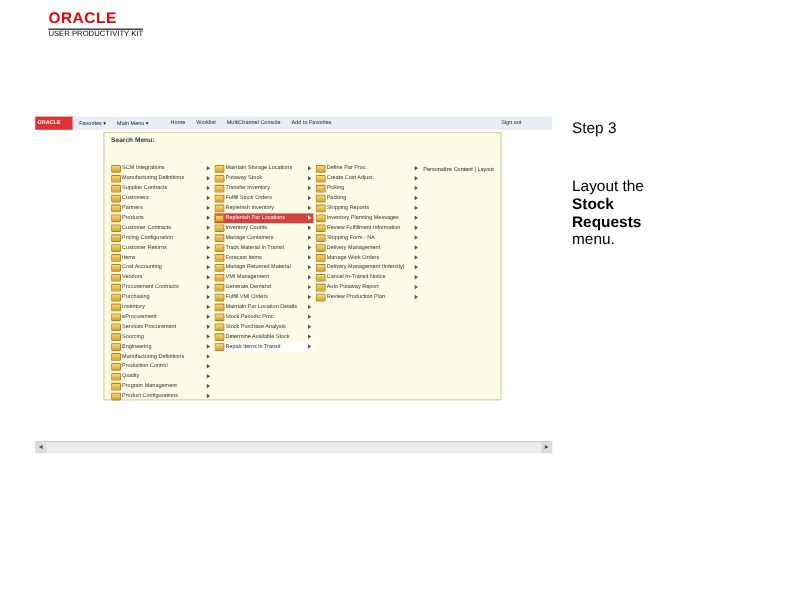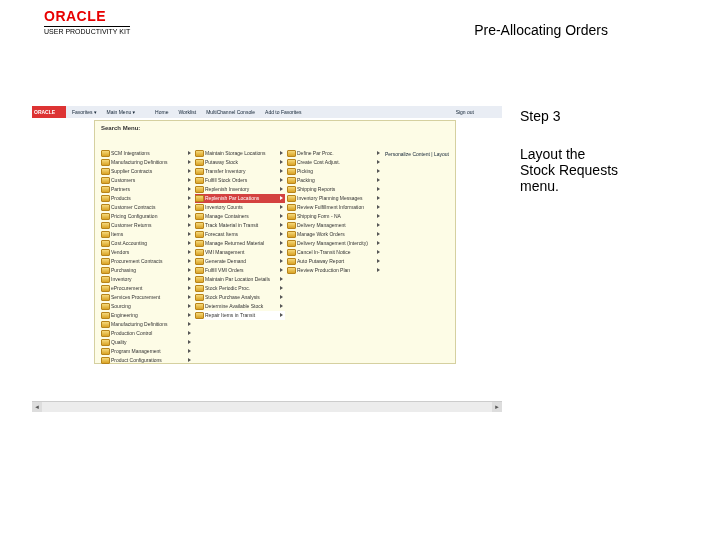--- a/index.html
+++ b/index.html
@@ -39,34 +39,33 @@
   .col .item.sel{background:#fff}
 
   
   .hscroll{position:absolute;left:0;bottom:0;right:0;height:10px;background:#ececec;border-top:1px solid #ccc}
   .hscroll .larrow,.hscroll .rarrow{position:absolute;top:0;width:10px;height:10px;background:#ddd;font:7px Arial;color:#555;text-align:center;line-height:10px}
   .hscroll .larrow{left:0}
   .hscroll .rarrow{right:0}
 
   
   .instr{position:absolute;left:520px;top:108px;right:20px;font:14px Arial;color:#000}
-  .instr .step{margin-bottom:22px}
-  .instr .body b{font-weight:normal}
+  .instr .step{margin-bottom:37px}
+  .instr .body b{font-weight:bold}
 </style>
 </head>
 <body>
 
 <div class="page">
 
   <div class="hdr">
     <div class="logo">
       <div class="logo-main">ORACLE</div>
       <div class="logo-sub">USER PRODUCTIVITY KIT</div>
     </div>
-    <div class="hdr-title">Pre-Allocating Orders</div>
   </div>
 
   <div class="shot">
     <div class="shot-brand">ORACLE</div>
     <div class="topnav">
       <span>Favorites ▾</span>
       <span>Main Menu ▾</span>
       <span></span>
       <span>Home</span>
       <span>Worklist</span>

